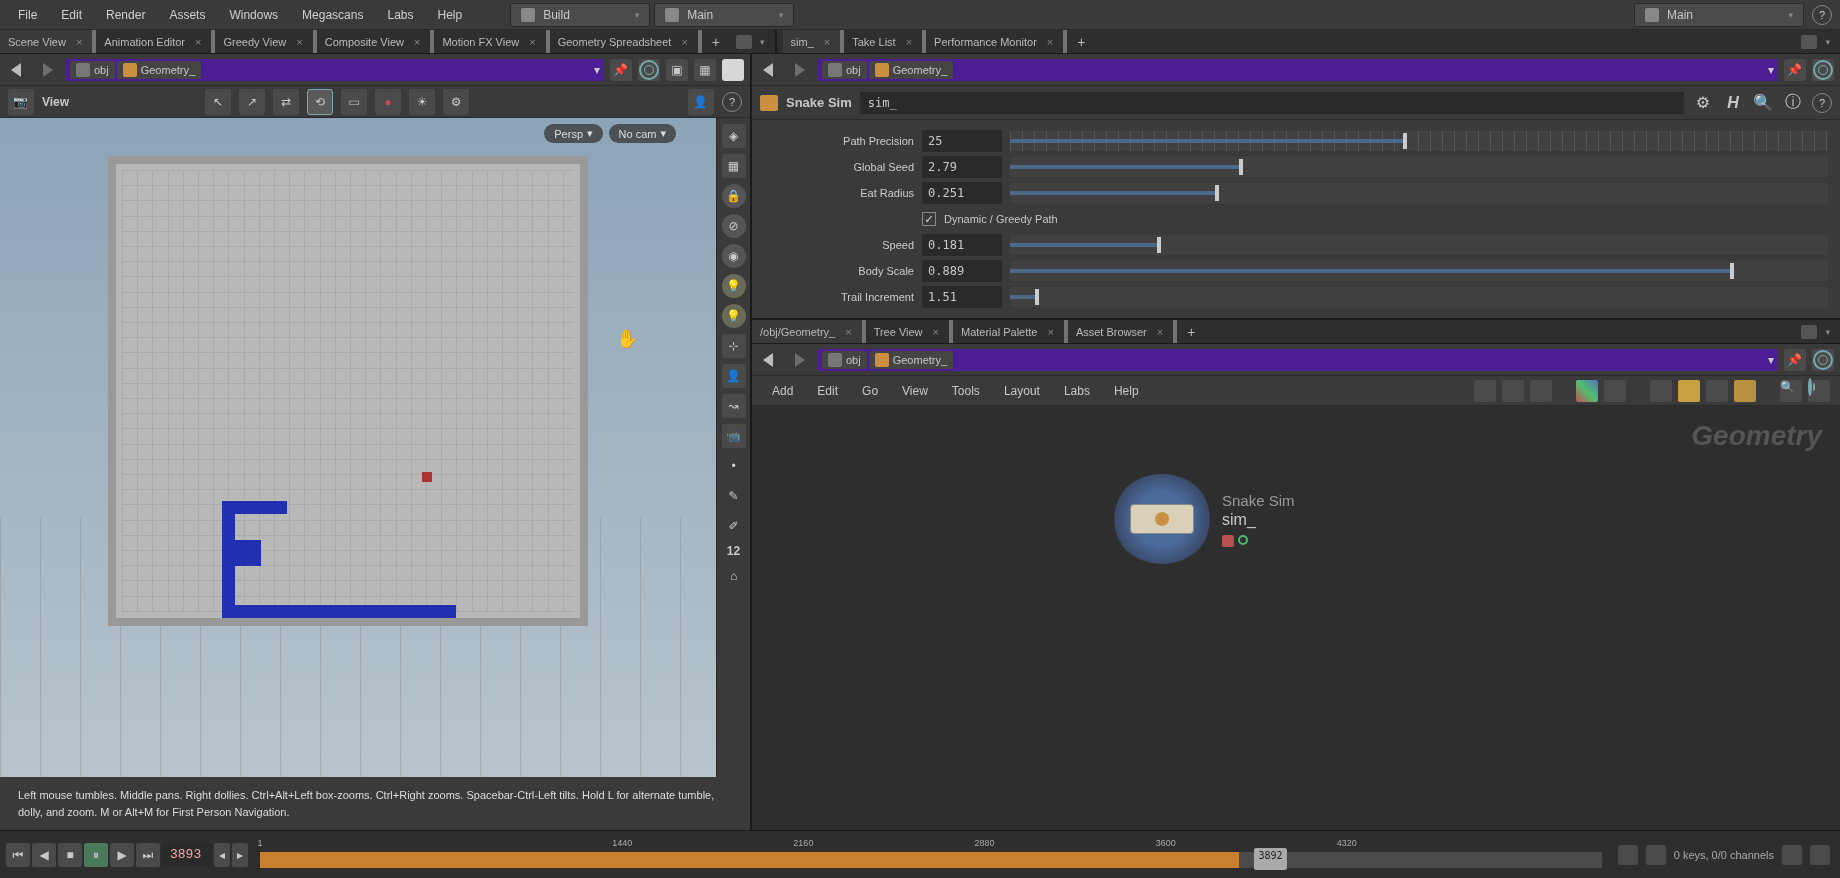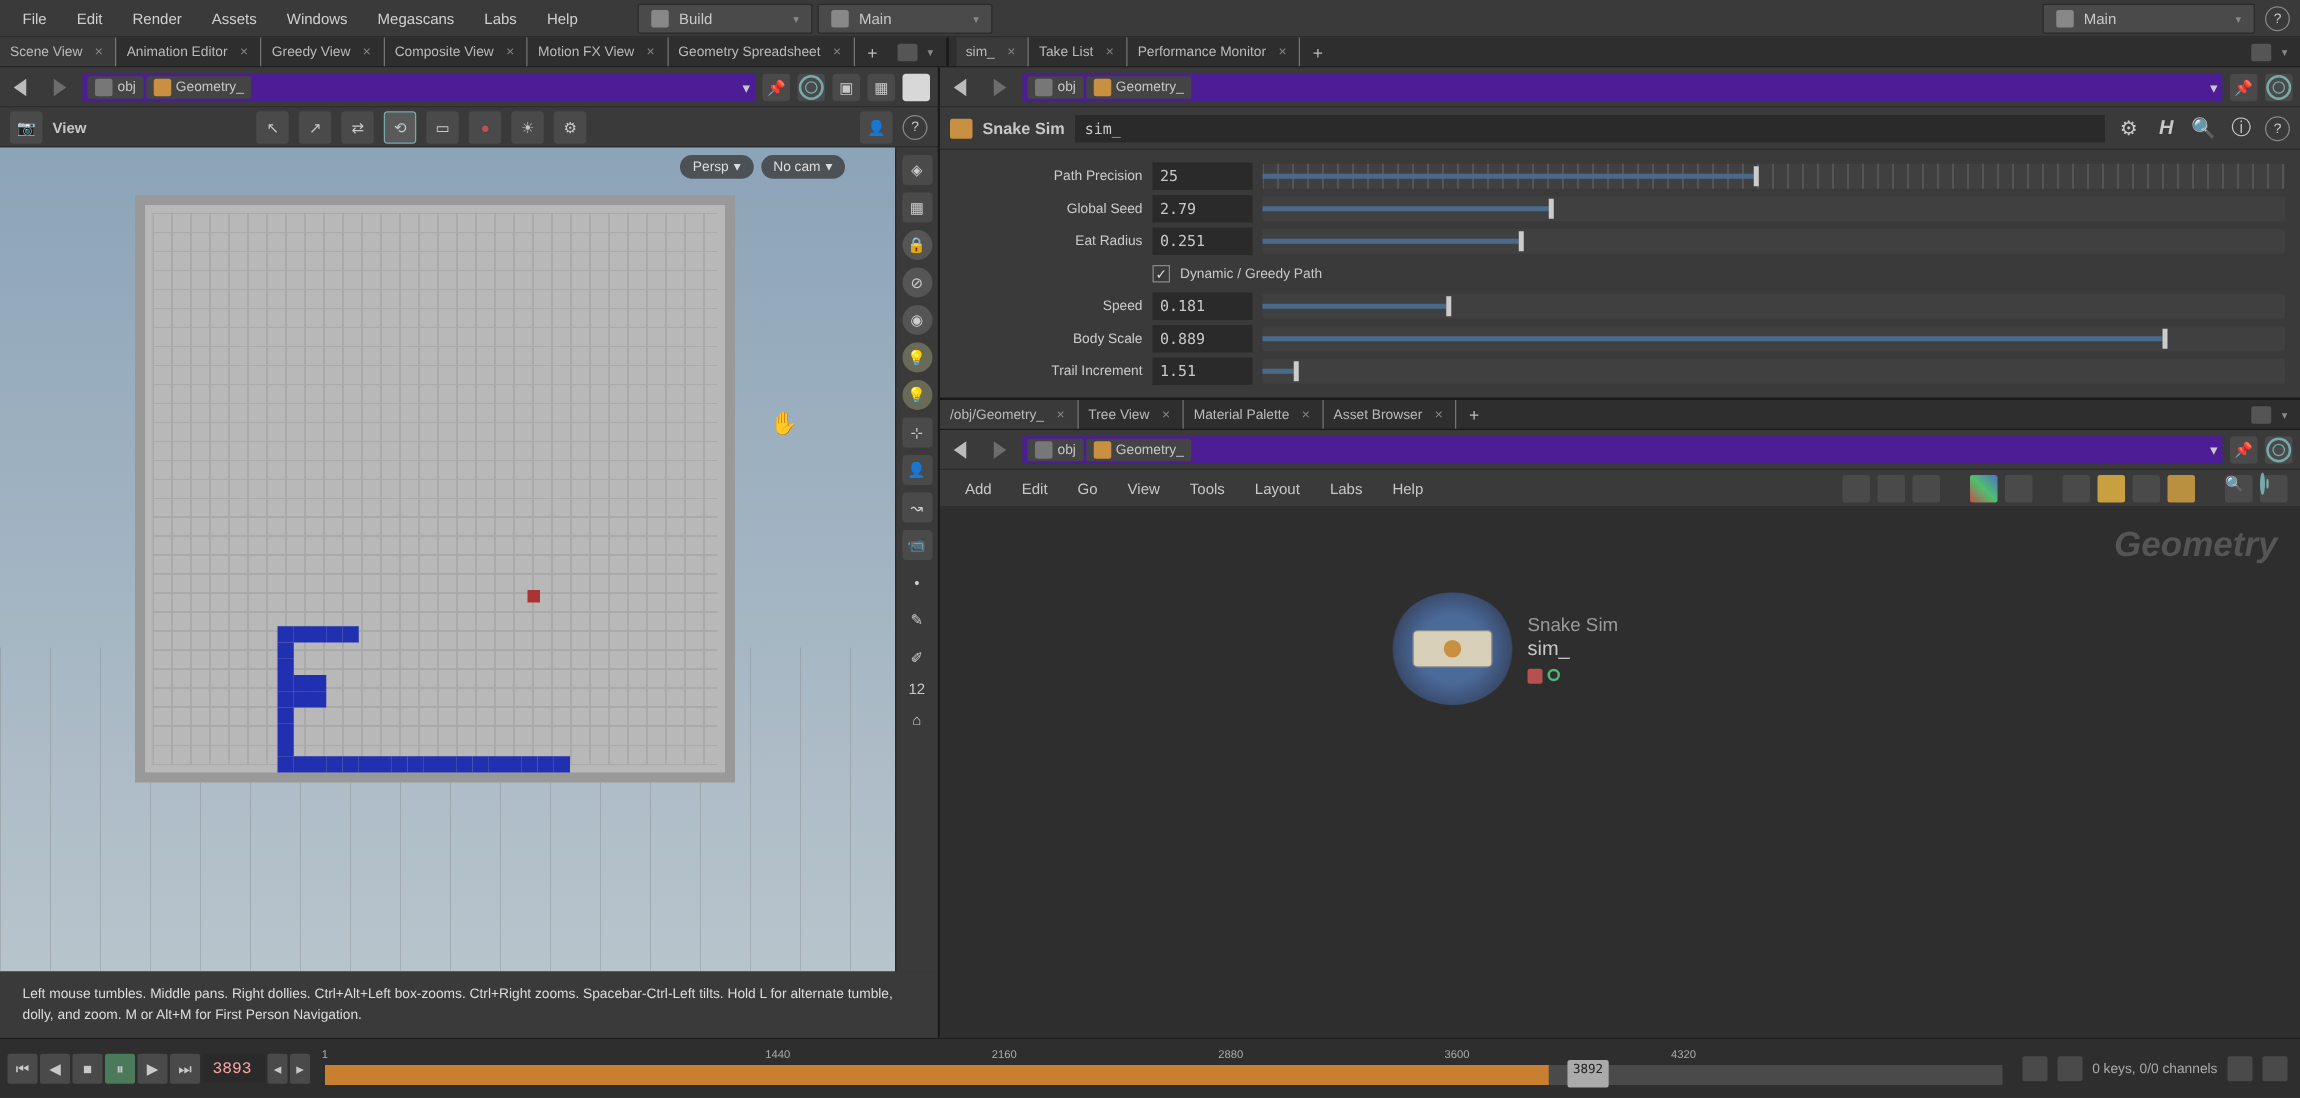--- a/index.html
+++ b/index.html
@@ -10,21 +10,21 @@
 .menubar .menu-item { padding: 4px 10px; color: #d0d0d0; cursor: pointer; }
 .menubar .spacer { flex: 0 0 30px; }
 .dropdown-ctrl { background: #4a4a4a; border: 1px solid #2a2a2a; padding: 4px 10px; display: flex; align-items: center; gap: 8px; min-width: 140px; border-radius: 2px; }
 .dropdown-ctrl .dd-icon { width: 14px; height: 14px; background: #888; border-radius: 2px; }
 .dropdown-ctrl .dd-arrow { margin-left: auto; font-size: 9px; color: #888; }
 .menubar-right { margin-left: auto; display: flex; align-items: center; gap: 8px; }
 .help-circle { width: 20px; height: 20px; border: 1px solid #888; border-radius: 50%; display: flex; align-items: center; justify-content: center; font-size: 11px; }
 
 
 .tabrow { height: 24px; background: #2e2e2e; display: flex; align-items: stretch; border-bottom: 1px solid #1a1a1a; }
-.tab { display: flex; align-items: center; padding: 0 8px; gap: 8px; border-right: 1px solid #737373; font-size: 11px; color: #bbb; cursor: pointer; }
+.tab { display: flex; align-items: center; padding: 0 8px; gap: 8px; border-right: 4px solid #737373; font-size: 11px; color: #bbb; cursor: pointer; }
 .tab.active { background: #3a3a3a; }
 .tab .x { color: #888; font-size: 11px; padding: 0 2px; cursor: pointer; }
 .tab-add { display: flex; align-items: center; padding: 0 10px; font-size: 14px; color: #bbb; cursor: pointer; }
 .tabrow .right-widgets { margin-left: auto; display: flex; align-items: center; padding: 0 6px; gap: 4px; }
 .small-icon { width: 16px; height: 14px; background: #555; border-radius: 2px; }
 .dd-tiny { font-size: 9px; color: #888; padding: 0 4px; }
 
 
 .main { display: flex; height: calc(100% - 30px - 24px - 48px); }
 .left-pane { width: 752px; border-right: 2px solid #1a1a1a; display: flex; flex-direction: column; background: #3a3a3a; }
@@ -64,21 +64,21 @@
 .food { position: absolute; width: 10px; height: 10px; background: #aa3333; }
 .snake-cell { position: absolute; width: 13px; height: 13px; background: #2030b0; }
 .hand-cursor { position: absolute; font-size: 18px; left: 616px; top: 210px; }
 .hint-text { font-size: 11px; color: #ddd; padding: 10px 18px; line-height: 1.5; background: #3a3a3a; }
 
 
 .vp-sidebar { width: 34px; background: #3a3a3a; border-left: 1px solid #2a2a2a; display: flex; flex-direction: column; align-items: center; padding: 6px 0; gap: 6px; }
 .vp-sidebar .sb-icon { width: 24px; height: 24px; background: #4a4a4a; border-radius: 3px; display: flex; align-items: center; justify-content: center; font-size: 12px; color: #ccc; cursor: pointer; }
 .vp-sidebar .sb-icon.round { border-radius: 50%; background: #555; }
 .vp-sidebar .sb-icon.lit { background: #6a6a58; }
-.vp-sidebar .sb-num { font-size: 12px; font-weight: normal; }
+.vp-sidebar .sb-num { font-size: 12px; font-weight: bold; }
 
 
 .param-header { height: 34px; background: #3a3a3a; display: flex; align-items: center; padding: 0 8px; gap: 8px; border-bottom: 1px solid #2a2a2a; }
 .param-header .folder-icon { width: 18px; height: 16px; background: #c89040; border-radius: 2px; }
 .param-header .node-name { font-weight: bold; font-size: 13px; }
 .param-header .node-path { flex: 1; background: #2a2a2a; padding: 4px 8px; font-family: monospace; font-size: 12px; }
 .param-header .ph-icon { width: 22px; height: 22px; display: flex; align-items: center; justify-content: center; font-size: 16px; cursor: pointer; }
 
 .params { padding: 8px 12px; background: #3a3a3a; }
 .param-row { display: flex; align-items: center; height: 26px; gap: 8px; }

